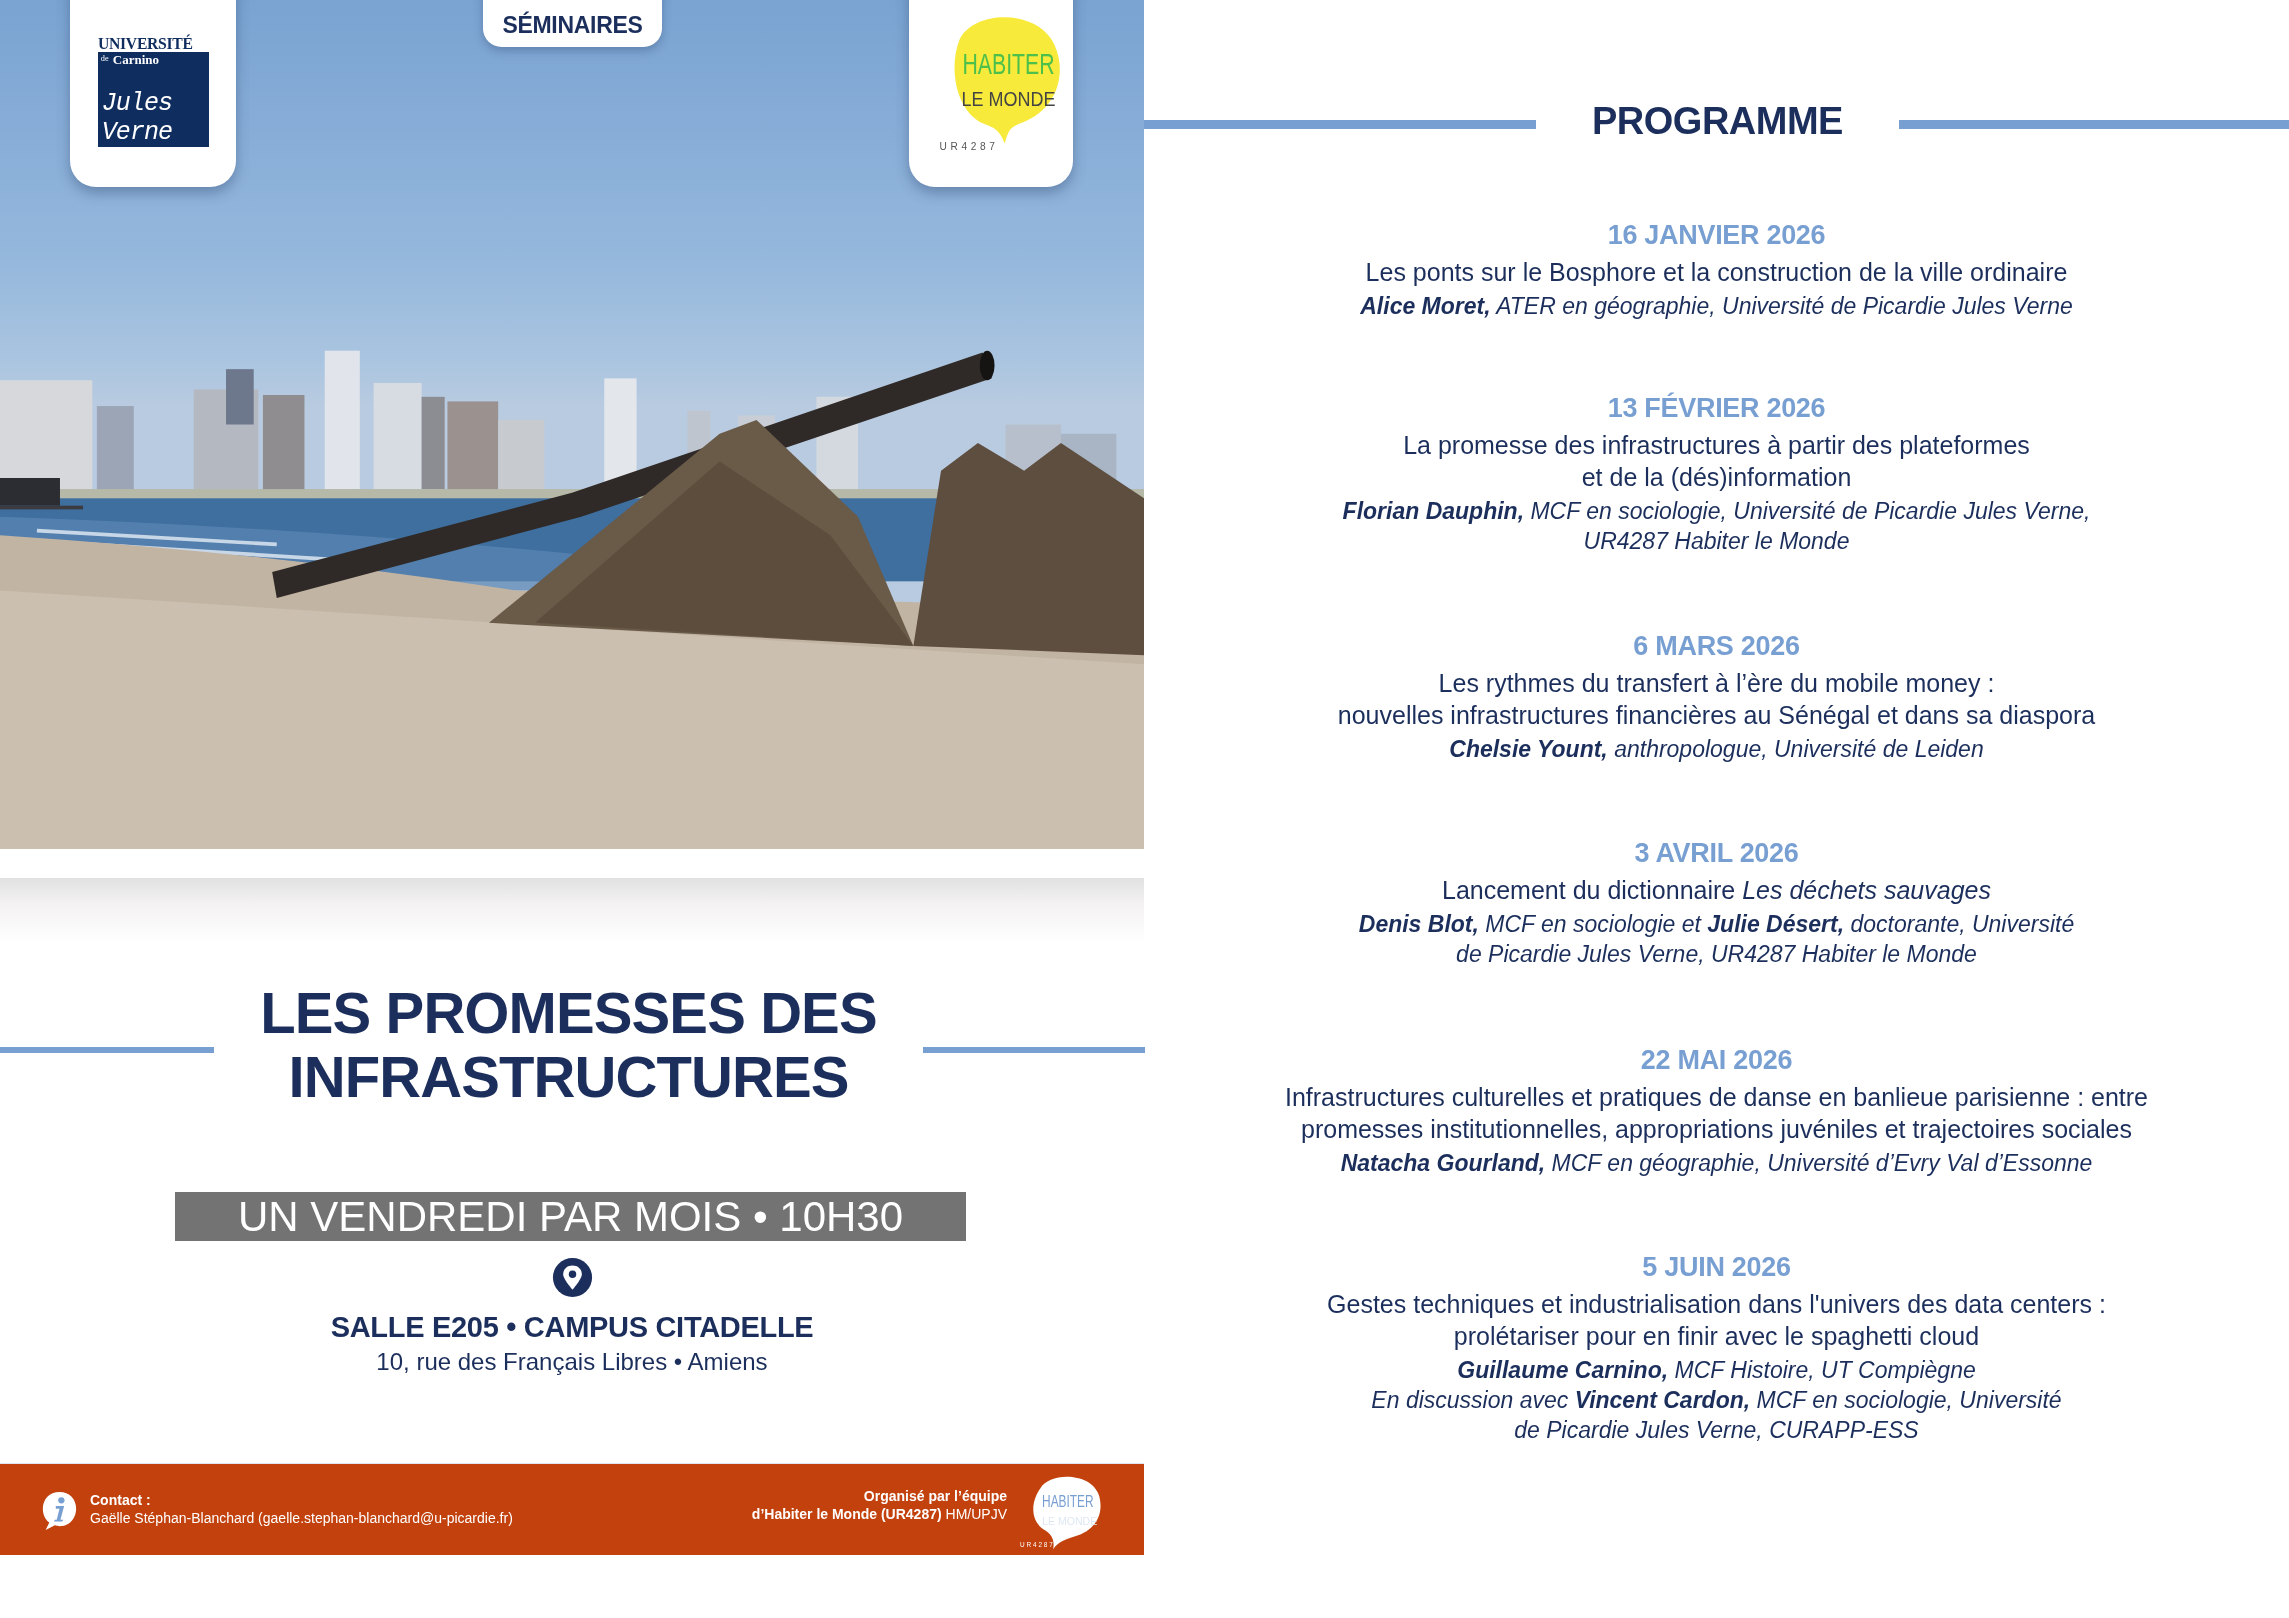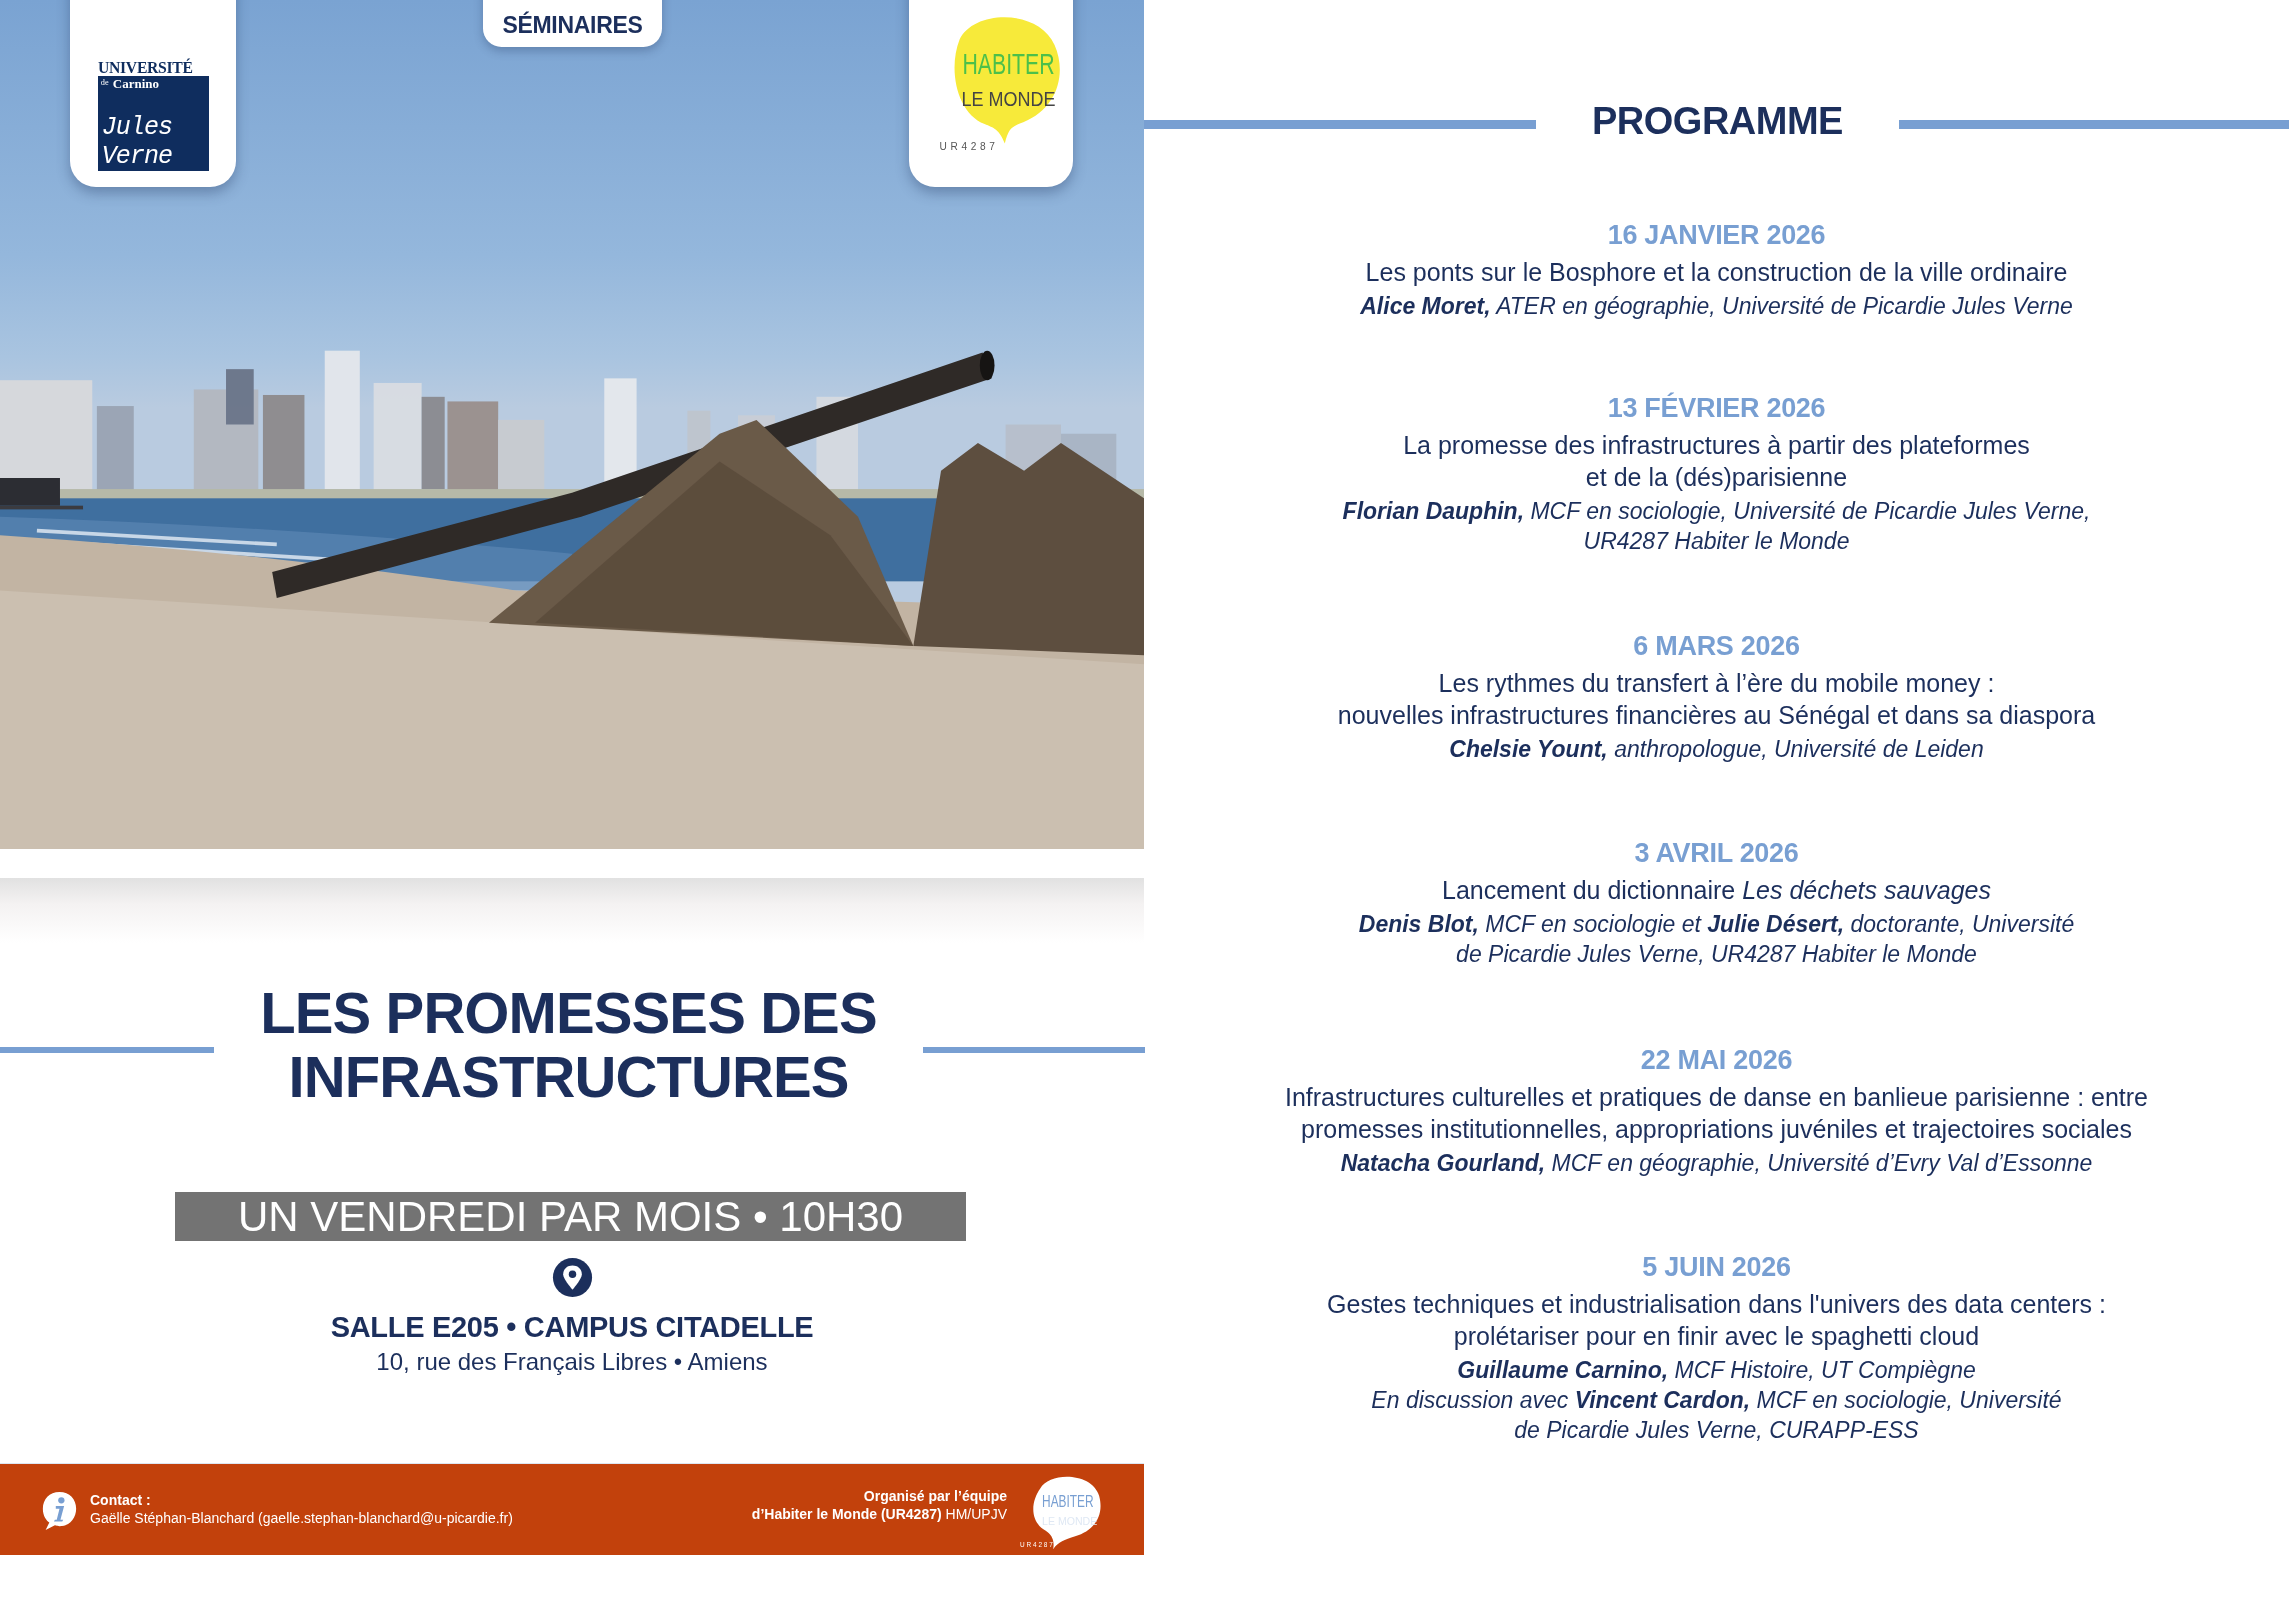--- a/index.html
+++ b/index.html
@@ -19,21 +19,21 @@
   .logo-card { position: absolute; top: -18.5px; background: #fff; border-radius: 0 0 26px 26px;
                box-shadow: 0 5.5px 13px rgba(30,50,90,0.35); }
   .upjv-card { left: 70px; width: 166px; height: 205px; }
   .hlm-card { left: 909px; width: 164px; height: 205px; }
   .sem-tab { position: absolute; left: 483px; top: -18.5px; width: 179px; height: 65px; background: #fff;
              border-radius: 0 0 18.5px 18.5px; box-shadow: 0 3.7px 9.2px rgba(30,50,90,0.3);
              display: flex; align-items: flex-end; justify-content: center; padding-bottom: 7.4px; }
   .sem-tab span { font-family: "Liberation Sans", sans-serif; font-weight: 700; font-size: 23px; color: #1c2f5c; letter-spacing: -0.3px; }
 
   .upjv-logo { position: absolute; left: 28px; top: 54px; width: 111px; }
-  .upjv-top { font-family: "Liberation Serif", serif; font-weight: 700; font-size: 15.7px; color: #0f2d5e; letter-spacing: -0.3px; line-height: 16.6px; margin-top: 24px; }
+  .upjv-top { font-family: "Liberation Serif", serif; font-weight: 700; font-size: 15.7px; color: #0f2d5e; letter-spacing: -0.3px; line-height: 16.6px; }
   .upjv-box { width: 111px; height: 95px; background: #0f2d5e; color: #fff; position: relative; }
   .upjv-de { position: absolute; left: 2.8px; top: 1.8px; font-family: "Liberation Serif", serif; font-size: 8.3px; }
   .upjv-pic { position: absolute; left: 14.8px; top: 0px; font-family: "Liberation Serif", serif; font-weight: 700; font-size: 13px; }
   .upjv-sig { position: absolute; left: 3.7px; top: 37px; font-family: Liberation Mono, monospace; font-style: italic; font-size: 25px; letter-spacing: -0.9px; }
 
   .hlm-logo { position: absolute; left: 0; top: 0; width: 164px; height: 205px; }
 
   .title-wrap { position: absolute; left: 0; top: 981px; width: 1144px; height: 138px; }
   .title-line { position: absolute; top: 66px; height: 5.5px; background: #789fd2; }
   .title-line.l { left: 0; width: 214px; }
@@ -198,21 +198,21 @@
   <div class="session" style="top:219px;">
     <div class="s-date">16 JANVIER 2026</div>
     <div class="s-title">Les ponts sur le Bosphore et la construction de la ville ordinaire</div>
     <div class="s-spk"><b>Alice Moret,</b><span> ATER en géographie, Université de Picardie Jules Verne</span></div>
   </div>
 
   <div class="session" style="top:392px;">
     <div class="s-date">13 FÉVRIER 2026</div>
     <div class="s-title">
       <div>La promesse des infrastructures à partir des plateformes</div>
-      <div>et de la (dés)parisienne</div>
+      <div>et de la (dés)information</div>
     </div>
     <div class="s-spk">
       <div><b>Florian Dauphin,</b><span> MCF en sociologie, Université de Picardie Jules Verne,</span></div>
       <div><span>UR4287 Habiter le Monde</span></div>
     </div>
   </div>
 
   <div class="session" style="top:630px;">
     <div class="s-date">6 MARS 2026</div>
     <div class="s-title">

